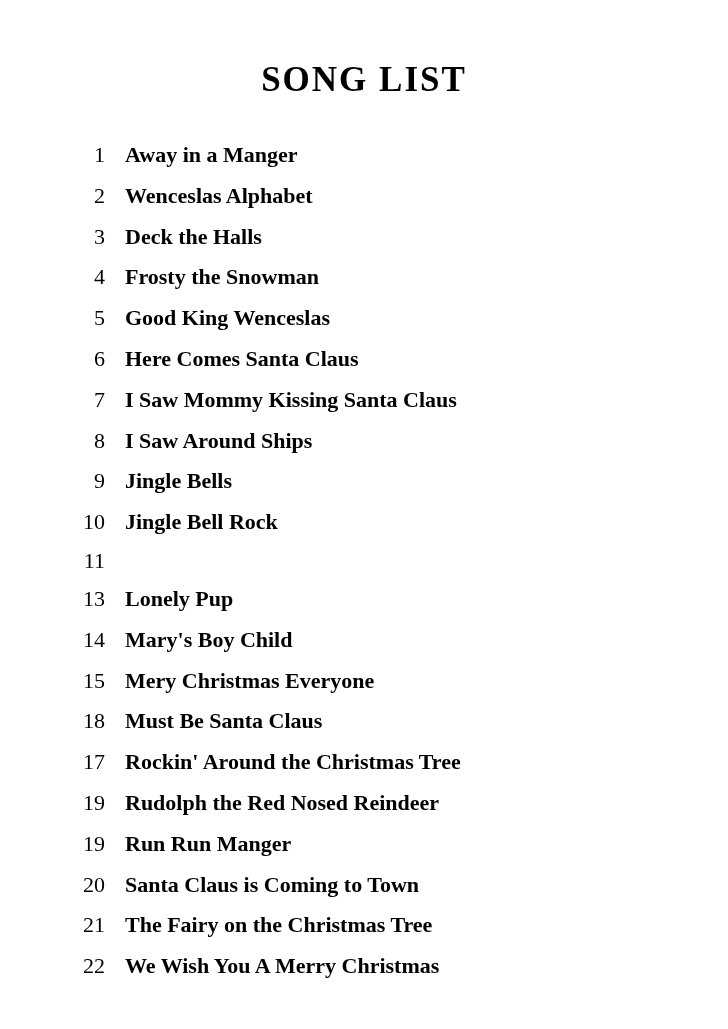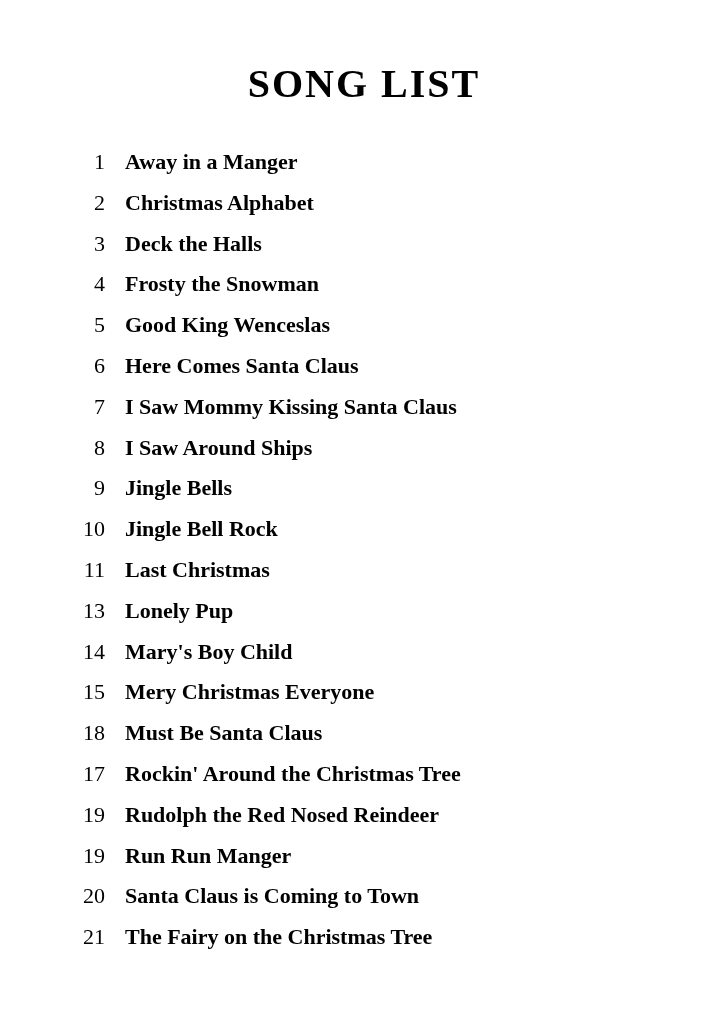--- a/index.html
+++ b/index.html
@@ -20,21 +20,21 @@
 
     .page {
       width: 728px;
       min-height: 1029px;
       background: #ffffff;
       padding: 60px 80px 60px 80px;
     }
 
     .title {
       text-align: center;
-      font-size: 40px;
+      font-size: 35px;
       font-weight: 900;
       letter-spacing: 2px;
       margin-bottom: 40px;
       font-family: 'Comic Sans MS', 'Chalkboard SE', cursive;
       color: #000000;
     }
 
     .song-list {
       list-style: none;
       width: 100%;
@@ -70,21 +70,21 @@
 
 <div class="page">
   <h1 class="title">SONG LIST</h1>
   <ul class="song-list" id="song-list-container">
   <li class="song-item">
         <span class="song-number">1</span>
         <span class="song-title">Away in a Manger</span>
       </li>
       <li class="song-item">
         <span class="song-number">2</span>
-        <span class="song-title">Christmas Alphabet</span>
+        <span class="song-title">Wenceslas Alphabet</span>
       </li>
       <li class="song-item">
         <span class="song-number">3</span>
         <span class="song-title">Deck the Halls</span>
       </li>
       <li class="song-item">
         <span class="song-number">4</span>
         <span class="song-title">Frosty the Snowman</span>
       </li>
       <li class="song-item">
@@ -106,21 +106,20 @@
       <li class="song-item">
         <span class="song-number">9</span>
         <span class="song-title"> Jingle Bells</span>
       </li>
       <li class="song-item">
         <span class="song-number">10</span>
         <span class="song-title">Jingle Bell Rock</span>
       </li>
       <li class="song-item">
         <span class="song-number">11</span>
-        <span class="song-title">Last Christmas</span>
       </li>
       <li class="song-item">
         <span class="song-number">13</span>
         <span class="song-title">Lonely Pup</span>
       </li>
       <li class="song-item">
         <span class="song-number">14</span>
         <span class="song-title">Mary's Boy Child</span>
       </li>
       <li class="song-item">
@@ -144,14 +143,18 @@
         <span class="song-title">Run Run Manger</span>
       </li>
       <li class="song-item">
         <span class="song-number">20</span>
         <span class="song-title"> Santa Claus is Coming to Town</span>
       </li>
       <li class="song-item">
         <span class="song-number">21</span>
         <span class="song-title">The Fairy on the Christmas Tree</span>
       </li>
+      <li class="song-item">
+        <span class="song-number">22</span>
+        <span class="song-title">We Wish You A Merry Christmas</span>
+      </li>
     </ul>
 </div>
 
 </body></html>

